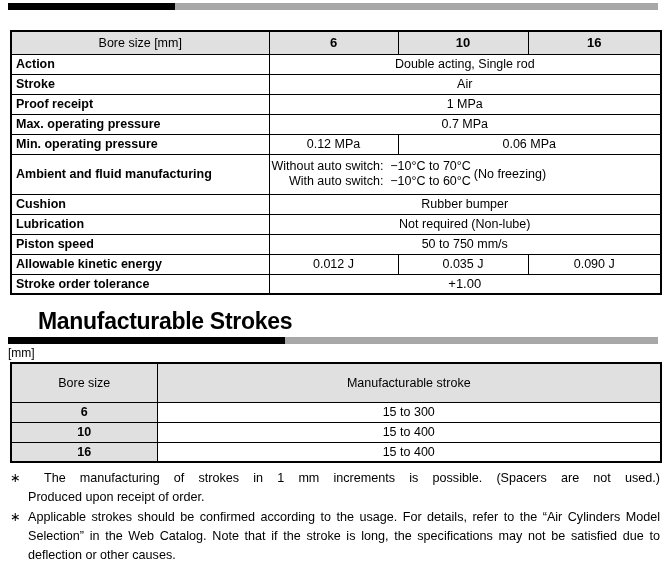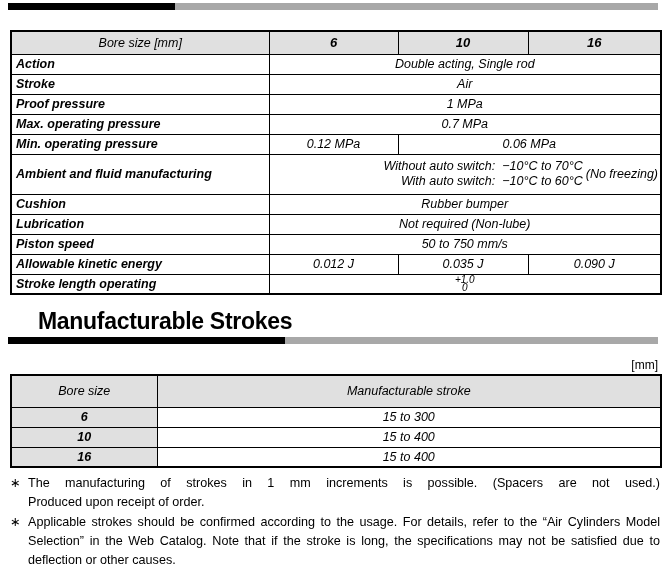--- a/index.html
+++ b/index.html
@@ -30,69 +30,68 @@
 
   
   table {
     border-collapse: collapse;
     table-layout: fixed;
     width: 650px;
     font-size: 12.5px;
     margin-left: 2px;
   }
   .spec-table { margin-top: 20px; }
-  td, th { border: 1px solid #000; padding: 0 2px; vertical-align: middle; font-style: italic; }
+  td, th { border: 1px solid #000; padding: 0 2px; vertical-align: middle; }
   table { border: 2px solid #000; }
   tr { height: 20px; }
   tr.h-hdr { height: 23px; }
   tr.h-temp { height: 40px; }
 
   .hdr { background: #e0e0e0; }
   .c { text-align: center; font-weight: normal; }
   .label-cell { font-weight: bold; text-align: left; padding-left: 4px; }
   .bore-hdr { font-weight: bold; font-size: 13px; text-align: center; }
 
   
   .temp-wrap {
     display: flex;
     align-items: center;
-    justify-content: flex-end;
+    justify-content: flex-start;
     gap: 3px;
     line-height: 15px;
   }
   .temp-lines { text-align: right; }
 
   
   .tol {
     display: flex;
-    flex-direction: column;
+    flex-direction: row;
     align-items: center;
     justify-content: center;
-    font-size: 10px;
+    font-size: 13px;
     line-height: 8px;
   }
 
   
   .strokes-heading { margin-top: 14px; margin-left: 30px; }
   .unit-note {
     width: 650px;
-    text-align: right;
     font-size: 12px;
     line-height: 13px;
-    margin: 15px 0 2px 0;
+    margin: 3px 0 2px 0;
   }
   .strokes-table tr { height: 20px; }
-  .strokes-table tr.h-hdr2 { height: 32px; }
+  .strokes-table tr.h-hdr2 { height: 39px; }
   .bore-cell { font-weight: bold; text-align: center; background: #e0e0e0; }
 
   
   .footnotes { margin-top: 6px; font-size: 12.6px; line-height: 19px; width: 650px; margin-left: 2px; }
   .fn { position: relative; padding-left: 18px; margin-bottom: 1px; }
   .fn-marker { position: absolute; left: 0; top: 0; }
-  .fn-just-line { text-align: justify; text-align-last: justify; }
+  .fn-just-line { text-align: justify; text-align-last: justify; margin-left: 16px; }
   .fn-just { text-align: justify; }
   .fn-bold { font-weight: normal; }
 </style>
 </head>
 <body>
 
 <div class="page">
 
   <div class="rule rule-spec">
     <div class="rule-black"></div>
@@ -115,21 +114,21 @@
     </tr>
     <tr>
       <td class="label-cell">Action</td>
       <td class="c" colspan="3">Double acting, Single rod</td>
     </tr>
     <tr>
       <td class="label-cell">Stroke</td>
       <td class="c" colspan="3">Air</td>
     </tr>
     <tr>
-      <td class="label-cell">Proof pressure</td>
+      <td class="label-cell">Proof receipt</td>
       <td class="c" colspan="3">1 MPa</td>
     </tr>
     <tr>
       <td class="label-cell">Max. operating pressure</td>
       <td class="c" colspan="3">0.7 MPa</td>
     </tr>
     <tr>
       <td class="label-cell">Min. operating pressure</td>
       <td class="c">0.12 MPa</td>
       <td class="c" colspan="2">0.06 MPa</td>
@@ -158,21 +157,21 @@
       <td class="label-cell">Piston speed</td>
       <td class="c" colspan="3">50 to 750 mm/s</td>
     </tr>
     <tr>
       <td class="label-cell">Allowable kinetic energy</td>
       <td class="c">0.012 J</td>
       <td class="c">0.035 J</td>
       <td class="c">0.090 J</td>
     </tr>
     <tr>
-      <td class="label-cell">Stroke length operating</td>
+      <td class="label-cell">Stroke order tolerance</td>
       <td class="c" colspan="3">
         <div class="tol">
           <div>+1.0</div>
           <div>0</div>
         </div>
       </td>
     </tr>
   </tbody>
     </table>
 

